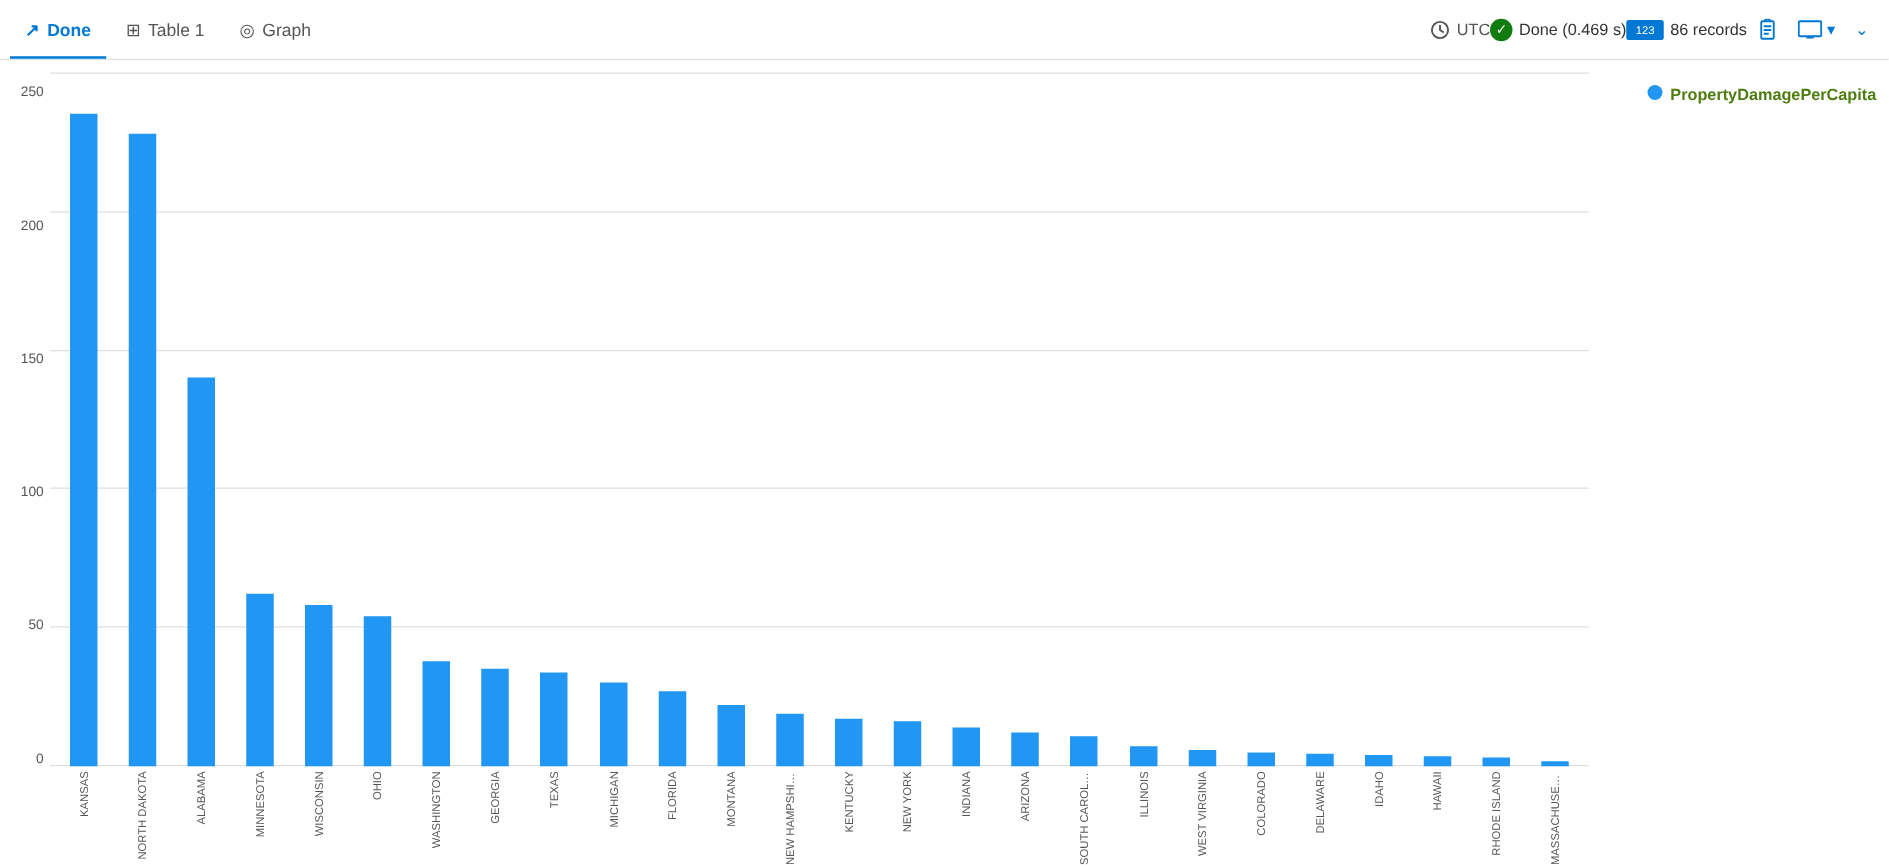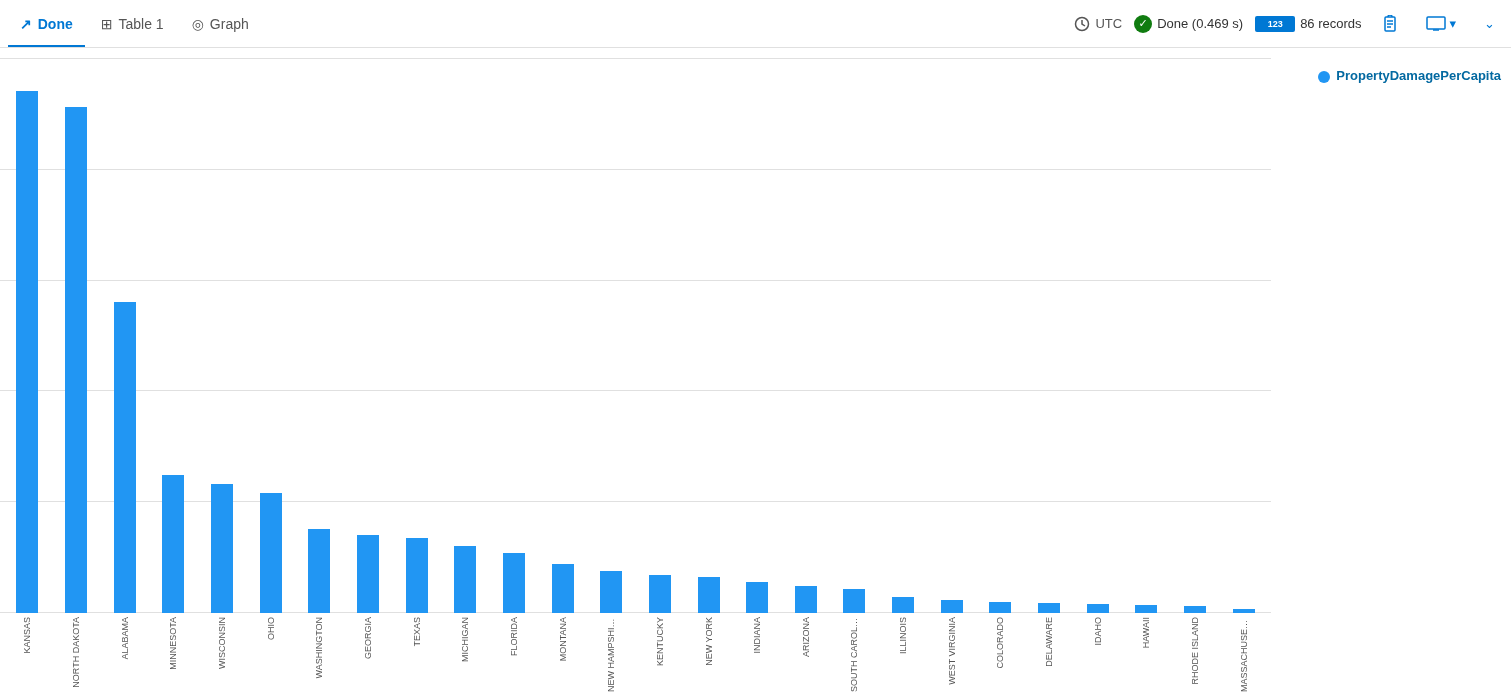--- a/index.html
+++ b/index.html
@@ -38,21 +38,21 @@
       left: 0;
       right: 0;
       height: 2px;
       background: #0078d4;
     }
 
     .toolbar-right {
       margin-left: auto;
       display: flex;
       align-items: center;
-      gap: 12px;
+      gap: 0;
     }
 
     .toolbar-item {
       display: flex;
       align-items: center;
       gap: 5px;
       color: #555;
       font-size: 13px;
     }
 
@@ -76,30 +76,30 @@
     }
 
     .records-badge {
       display: flex;
       align-items: center;
       gap: 5px;
       color: #333;
     }
 
     .records-icon {
-      width: 40px;
+      width: 30px;
       height: 16px;
       background: #0078d4;
       border-radius: 2px;
       display: flex;
       align-items: center;
       justify-content: center;
       color: white;
       font-size: 9px;
-      font-weight: bold;
+      font-weight: normal;
     }
 
     .toolbar-btn {
       display: flex;
       align-items: center;
       justify-content: center;
       padding: 4px 8px;
       cursor: pointer;
       color: #0078d4;
       font-size: 13px;
@@ -205,25 +205,25 @@
       max-height: 75px;
       overflow: hidden;
       text-overflow: ellipsis;
     }
 
     .legend {
       position: absolute;
       top: 10px;
       right: 10px;
       display: flex;
-      align-items: flex-end;
+      align-items: flex-start;
       gap: 6px;
       font-size: 13px;
       font-weight: 600;
-      color: #0369a1;
+      color: #4d7c0f;
     }
 
     .legend-dot {
       width: 12px;
       height: 12px;
       border-radius: 50%;
       background: #2196F3;
     }
 
     .tab-icon {
@@ -279,20 +279,28 @@
       </svg>
       <span style="color:#0078d4;">▾</span>
     </div>
     <div class="toolbar-btn">
       <span style="color:#0078d4;">⌄</span>
     </div>
   </div>
 </div>
 
 <div class="chart-area">
+  <div class="y-axis" id="y-axis">
+  <div style="font-size: 11px; color: rgb(85, 85, 85);">250</div>
+      <div style="font-size: 11px; color: rgb(85, 85, 85);">200</div>
+      <div style="font-size: 11px; color: rgb(85, 85, 85);">150</div>
+      <div style="font-size: 11px; color: rgb(85, 85, 85);">100</div>
+      <div style="font-size: 11px; color: rgb(85, 85, 85);">50</div>
+      <div style="font-size: 11px; color: rgb(85, 85, 85);">0</div>
+    </div>
   <div class="chart-inner">
     <div class="grid-lines" id="grid-lines">
     <div class="grid-line"></div>
         <div class="grid-line"></div>
         <div class="grid-line"></div>
         <div class="grid-line"></div>
         <div class="grid-line"></div>
         <div class="grid-line"></div>
       </div>
     <div class="bars-container" id="bars-container">

